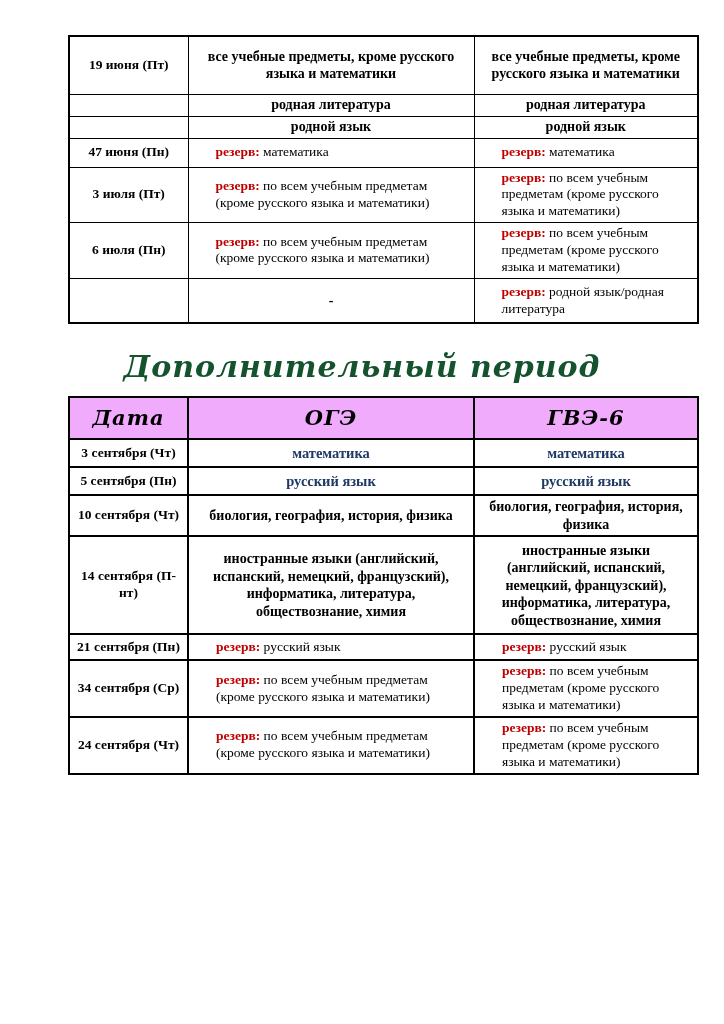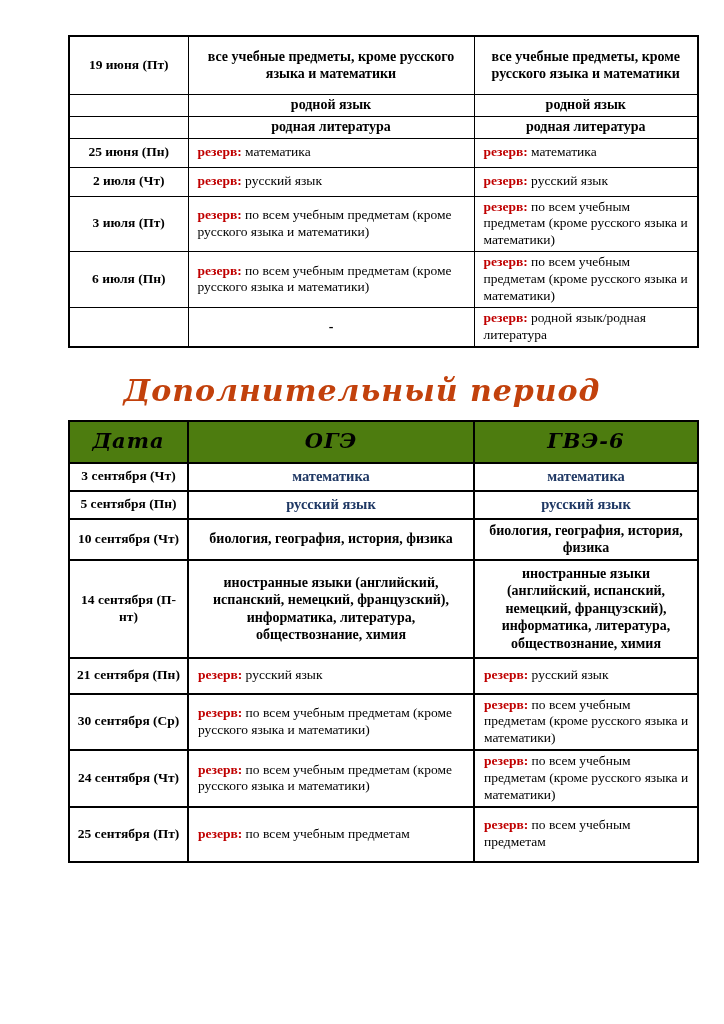--- a/index.html
+++ b/index.html
@@ -32,21 +32,21 @@
   }
 
   col.c-date { width:119px; }
   col.c-oge  { width:286px; }
   col.c-gve  { width:224px; }
 
   td.date { font-weight:bold; text-align:center; font-size:13.5px; }
   td.bold { font-weight:bold; text-align:center; }
   td.blue { font-weight:bold; text-align:center; color:#1F3864; }
   td.dash { text-align:center; font-weight:bold; }
-  td.reserve { text-align:left; padding-left:9px; font-size:13.5px;margin-top:11px; }
+  td.reserve { text-align:left; padding-left:27px; font-size:13.5px;margin-top:11px; }
   .rv { font-weight:bold; color:#C00000; }
 
   
   #main-table tbody tr:nth-child(1) { height:58px;padding-left:8px; }
   #main-table tbody tr:nth-child(2) { height:22px; }
   #main-table tbody tr:nth-child(3) { height:22px; }
   #main-table tbody tr:nth-child(4) { height:29px; }
   #main-table tbody tr:nth-child(5) { height:29px; }
   #main-table tbody tr:nth-child(6) { height:48px; }
   #main-table tbody tr:nth-child(7) { height:45px; }
@@ -56,41 +56,41 @@
 
   
   .period-title {
     margin:25px 0 12px 0;
     text-align:center;
     font-family:"DejaVu Serif", serif;
     font-style:italic;
     font-weight:bold;
     font-size:30px;
     letter-spacing:1px;
-    color:#c2410c;
+    color:#14532d;
   }
 
   
   #additional-table thead th {
-    background:#4d7c0f;
+    background:#f0abfc;
     font-family:"DejaVu Serif", serif;
     font-style:italic;
     font-weight:600;
     font-size:21px;
     letter-spacing:1px;
     text-align:center;
     height:36px;
   }
 
   
   #additional-table tbody tr:nth-child(1) { height:28px; }
   #additional-table tbody tr:nth-child(2) { height:28px; }
   #additional-table tbody tr:nth-child(3) { height:40px; }
   #additional-table tbody tr:nth-child(4) { height:98px; }
-  #additional-table tbody tr:nth-child(5) { height:36px; }
+  #additional-table tbody tr:nth-child(5) { height:26px; }
   #additional-table tbody tr:nth-child(6) { height:42px; }
   #additional-table tbody tr:nth-child(7) { height:56px; }
   #additional-table tbody tr:nth-child(8) { height:55px; }
   #additional-table tbody tr:nth-child(9) { height:43px; }
   #additional-table tbody tr:nth-child(1) td.blue,
   #additional-table tbody tr:nth-child(2) td.blue { font-size:14.5px; }
 </style>
 </head>
 <body>
 
@@ -103,37 +103,32 @@
         <col class="c-gve">
     </colgroup>
     <tbody>
         <tr>
           <td class="date">19 июня (Пт)</td>
           <td class="bold">все учебные предметы, кроме русского языка и математики</td>
           <td class="bold">все учебные предметы, кроме русского языка и математики</td>
         </tr>
         <tr>
           <td class="date"></td>
+          <td class="bold">родная литература</td>
+          <td class="bold">родная литература</td>
+        </tr>
+        <tr>
+          <td class="date"></td>
           <td class="bold">родной язык</td>
           <td class="bold">родной язык</td>
         </tr>
         <tr>
-          <td class="date"></td>
-          <td class="bold">родная литература</td>
-          <td class="bold">родная литература</td>
-        </tr>
-        <tr>
-          <td class="date">25 июня (Пн)</td>
+          <td class="date">47 июня (Пн)</td>
           <td class="reserve"><span class="rv">резерв:</span> математика</td>
           <td class="reserve"><span class="rv">резерв:</span> математика</td>
-        </tr>
-        <tr>
-          <td class="date">2 июля (Чт)</td>
-          <td class="reserve"><span class="rv">резерв:</span> русский язык</td>
-          <td class="reserve"><span class="rv">резерв:</span> русский язык</td>
         </tr>
         <tr>
           <td class="date">3 июля (Пт)</td>
           <td class="reserve"><span class="rv">резерв:</span> по всем учебным предметам (кроме русского языка и математики)</td>
           <td class="reserve"><span class="rv">резерв:</span> по всем учебным предметам (кроме русского языка и математики)</td>
         </tr>
         <tr>
           <td class="date">6 июля (Пн)</td>
           <td class="reserve"><span class="rv">резерв:</span> по всем учебным предметам (кроме русского языка и математики)</td>
           <td class="reserve"><span class="rv">резерв:</span> по всем учебным предметам (кроме русского языка и математики)</td>
@@ -181,30 +176,25 @@
           <td class="date">14 сентября (П-нт)</td>
           <td class="bold">иностранные языки (английский, испанский, немецкий, французский), информатика, литература, обществознание, химия</td>
           <td class="bold">иностранные языки (английский, испанский, немецкий, французский), информатика, литература, обществознание, химия</td>
         </tr>
         <tr>
           <td class="date">21 сентября (Пн)</td>
           <td class="reserve"><span class="rv">резерв:</span> русский язык</td>
           <td class="reserve"><span class="rv">резерв:</span> русский язык</td>
         </tr>
         <tr>
-          <td class="date">30 сентября (Ср)</td>
+          <td class="date">34 сентября (Ср)</td>
           <td class="reserve"><span class="rv">резерв:</span> по всем учебным предметам (кроме русского языка и математики)</td>
           <td class="reserve"><span class="rv">резерв:</span> по всем учебным предметам (кроме русского языка и математики)</td>
         </tr>
         <tr>
           <td class="date">24 сентября (Чт)</td>
           <td class="reserve"><span class="rv">резерв:</span> по всем учебным предметам (кроме русского языка и математики)</td>
           <td class="reserve"><span class="rv">резерв:</span> по всем учебным предметам (кроме русского языка и математики)</td>
-        </tr>
-        <tr>
-          <td class="date">25 сентября (Пт)</td>
-          <td class="reserve"><span class="rv">резерв:</span> по всем учебным предметам</td>
-          <td class="reserve"><span class="rv">резерв:</span> по всем учебным предметам</td>
         </tr>
       </tbody>
   </table>
 
 </div>
 
 </body></html>

